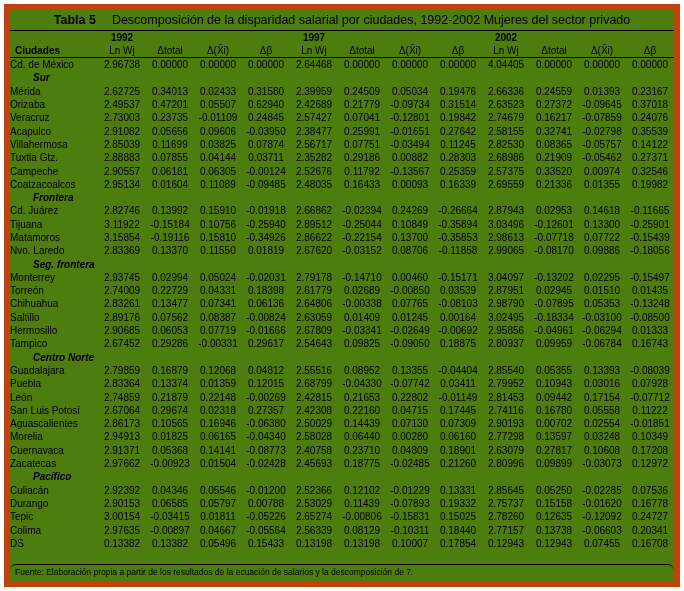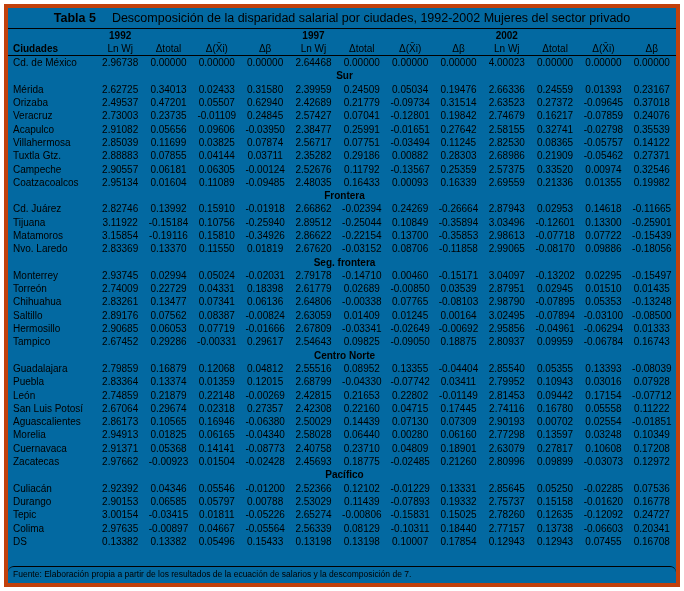--- a/index.html
+++ b/index.html
@@ -4,26 +4,26 @@
 <style>
   html, body { margin: 0; padding: 0; }
   body {
     width: 684px; height: 591px;
     background: #ffffff;
     color: #000000;
     font-family: "Liberation Sans", "DejaVu Sans", sans-serif;
   }
   .page { width: 684px; height: 591px; padding: 4px; box-sizing: border-box; background: #fff; }
   .frame {
-    border: 4px solid #c2410c;
+    border: 6px solid #c2410c;
     width: 100%; height: 100%;
     box-sizing: border-box;
     display: flex; flex-direction: column;
     overflow: hidden;
-    background: #0369a1;
+    background: #4d7c0f;
   }
   .title {
     flex: 0 0 auto;
     text-align: center;
     font-size: 12.5px; line-height: 15px;
     padding: 3px 4px 2px 4px;
     border-bottom: 1px solid #000;
     white-space: nowrap; overflow: hidden;
   }
   .tlabel { font-weight: bold; margin-right: 16px; }
@@ -40,22 +40,22 @@
     padding: 0;
     line-height: 13px;
     white-space: nowrap;
     overflow: hidden;
     vertical-align: middle;
   }
   .year-cell { font-weight: bold; text-align: center; }
   .ciudades { font-weight: bold; text-align: left; padding-left: 5px; }
   .sub-cell { text-align: center; }
   .column-header-row { border-bottom: 1px solid #000; margin-top: 28px; }
-  .name-cell { text-align: left; padding-left: 5px; }
-  .section-cell { font-weight: bold; text-align: center; padding-left: 5px; }
+  .name-cell { text-align: left; }
+  .section-cell { font-weight: bold; text-align: left; padding-left: 23px; font-style: italic; }
   .num-cell { text-align: center; }
   .footer {
     flex: 0 0 auto;
     margin-top: auto;
     border-top: 1px solid #000;
     font-size: 8.5px; line-height: 11px;
     padding: 2px 5px 3px 5px;
     text-align: left;
     white-space: nowrap; overflow: hidden; border-radius: 6px;
   }
@@ -105,21 +105,21 @@
           <tr>
             <td class="name-cell">Cd. de México</td>
             <td class="num-cell">2.96738</td>
             <td class="num-cell">0.00000</td>
             <td class="num-cell">0.00000</td>
             <td class="num-cell">0.00000</td>
             <td class="num-cell">2.64468</td>
             <td class="num-cell">0.00000</td>
             <td class="num-cell">0.00000</td>
             <td class="num-cell">0.00000</td>
-            <td class="num-cell">4.00023</td>
+            <td class="num-cell">4.04405</td>
             <td class="num-cell">0.00000</td>
             <td class="num-cell">0.00000</td>
             <td class="num-cell">0.00000</td>
           </tr>
           <tr>
             <td colspan="13" class="section-cell">Sur</td>
           </tr>
           <tr>
             <td class="name-cell">Mérida</td>
             <td class="num-cell">2.62725</td>
@@ -355,21 +355,21 @@
             <td class="name-cell">Saltillo</td>
             <td class="num-cell">2.89176</td>
             <td class="num-cell">0.07562</td>
             <td class="num-cell">0.08387</td>
             <td class="num-cell">-0.00824</td>
             <td class="num-cell">2.63059</td>
             <td class="num-cell">0.01409</td>
             <td class="num-cell">0.01245</td>
             <td class="num-cell">0.00164</td>
             <td class="num-cell">3.02495</td>
-            <td class="num-cell">-0.07894</td>
+            <td class="num-cell">-0.18334</td>
             <td class="num-cell">-0.03100</td>
             <td class="num-cell">-0.08500</td>
           </tr>
           <tr>
             <td class="name-cell">Hermosillo</td>
             <td class="num-cell">2.90685</td>
             <td class="num-cell">0.06053</td>
             <td class="num-cell">0.07719</td>
             <td class="num-cell">-0.01666</td>
             <td class="num-cell">2.67809</td>

